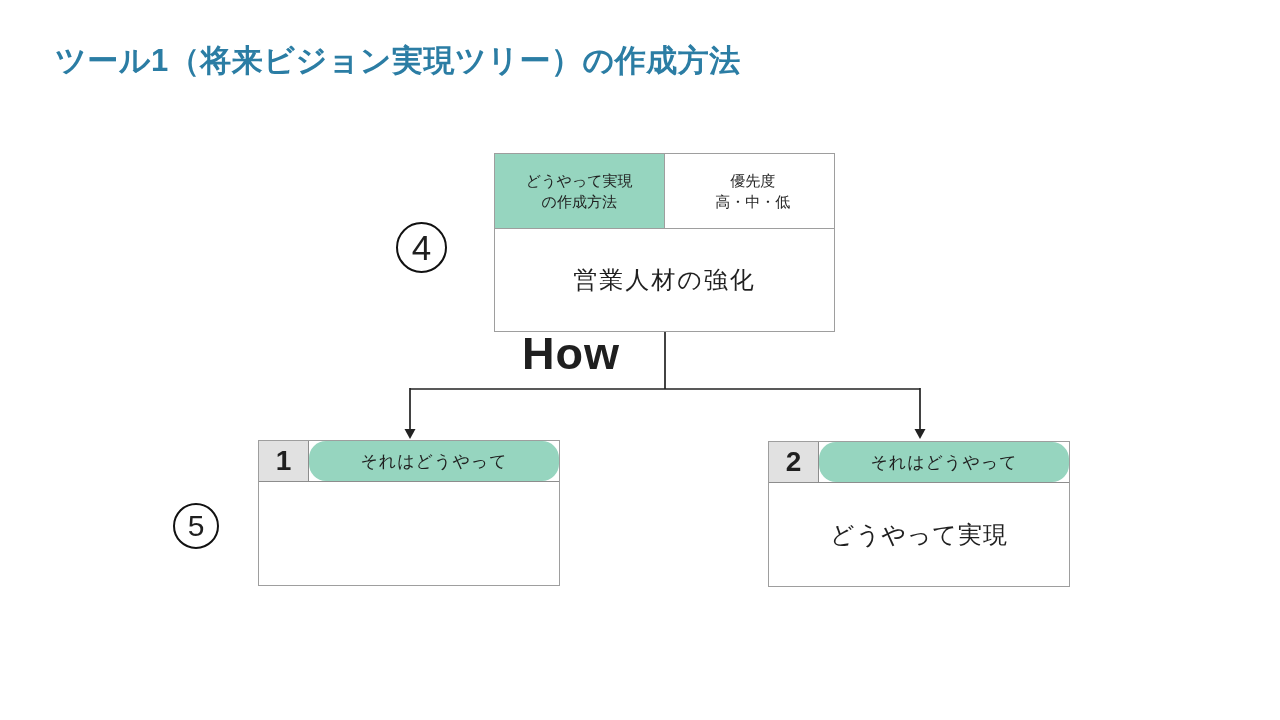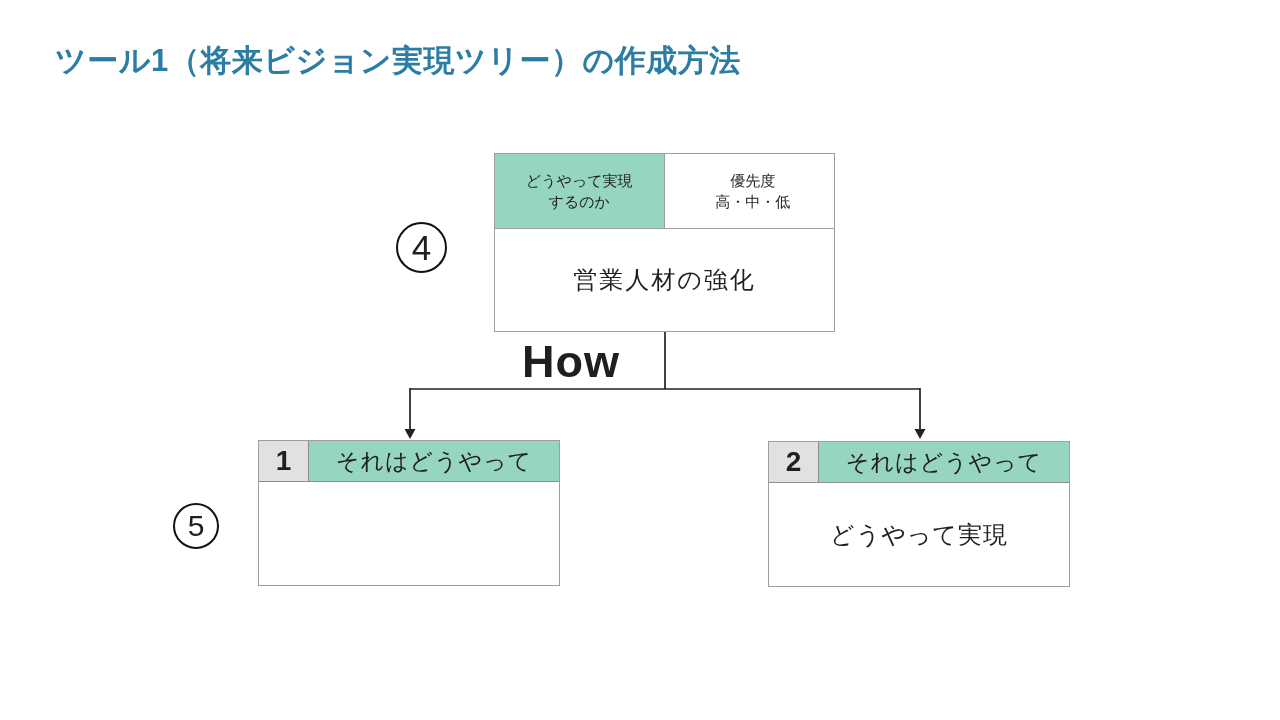--- a/index.html
+++ b/index.html
@@ -85,22 +85,23 @@
     flex:0 0 50px;
     background:var(--number-gray);
     border-right:1px solid #8d8d8d;
     display:flex;align-items:center;justify-content:center;
     font-size:28px;font-weight:bold;
   }
   .child-header-cell{
     flex:1 1 auto;
     background:var(--header-green);
     display:flex;align-items:center;justify-content:center;
-    font-size:23px;
+    font-size:17px;
     letter-spacing:1px;
+    border-radius:17px;
   }
   .child-body{
     flex:1 1 auto;
     display:flex;align-items:center;justify-content:center;
     font-size:24px;
     letter-spacing:1px;
   }
 
   
   .step-circle{
@@ -109,21 +110,21 @@
     border-radius:50%;
     display:flex;align-items:center;justify-content:center;
     background:#ffffff;
     font-weight:500;
   }
   .step-circle-4{left:396px;top:222px;width:51px;height:51px;font-size:35px;}
   .step-circle-5{left:173px;top:503px;width:46px;height:46px;font-size:30px;}
 
   .how-label{
     position:absolute;
-    left:522px;top:336px;
+    left:522px;top:328px;
     font-size:45px;
     font-weight:bold;
     letter-spacing:1px;
   }
 
   .connector-svg{
     position:absolute;left:0;top:0;
     width:1280px;height:720px;
     pointer-events:none;
   }
@@ -145,21 +146,21 @@
     <g fill="#222222" stroke="none">
       <polygon points="404.5,429 415.5,429 410,439"></polygon>
       <polygon points="914.5,429 925.5,429 920,439"></polygon>
     </g>
   </svg>
 
   <div class="root-box">
     <div class="root-header">
       <div class="root-header-cell cell-question">
         <span>どうやって実現</span>
-        <span>するのか</span>
+        <span>の作成方法</span>
       </div>
       <div class="root-header-cell cell-priority">
         <span>優先度</span>
         <span>高・中・低</span>
       </div>
     </div>
     <div class="root-body">営業人材の強化</div>
   </div>
 
   <div class="step-circle step-circle-4">

